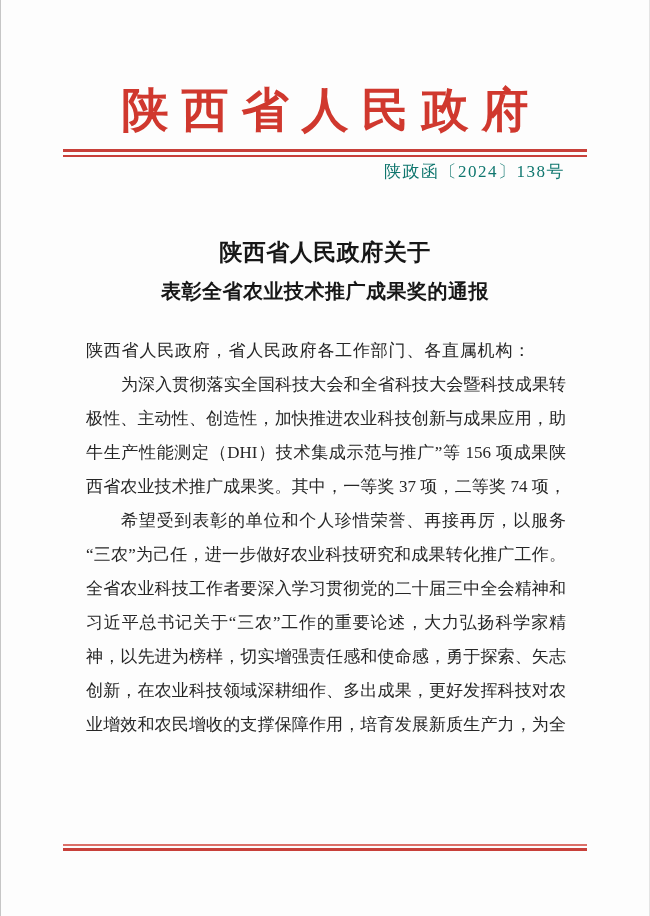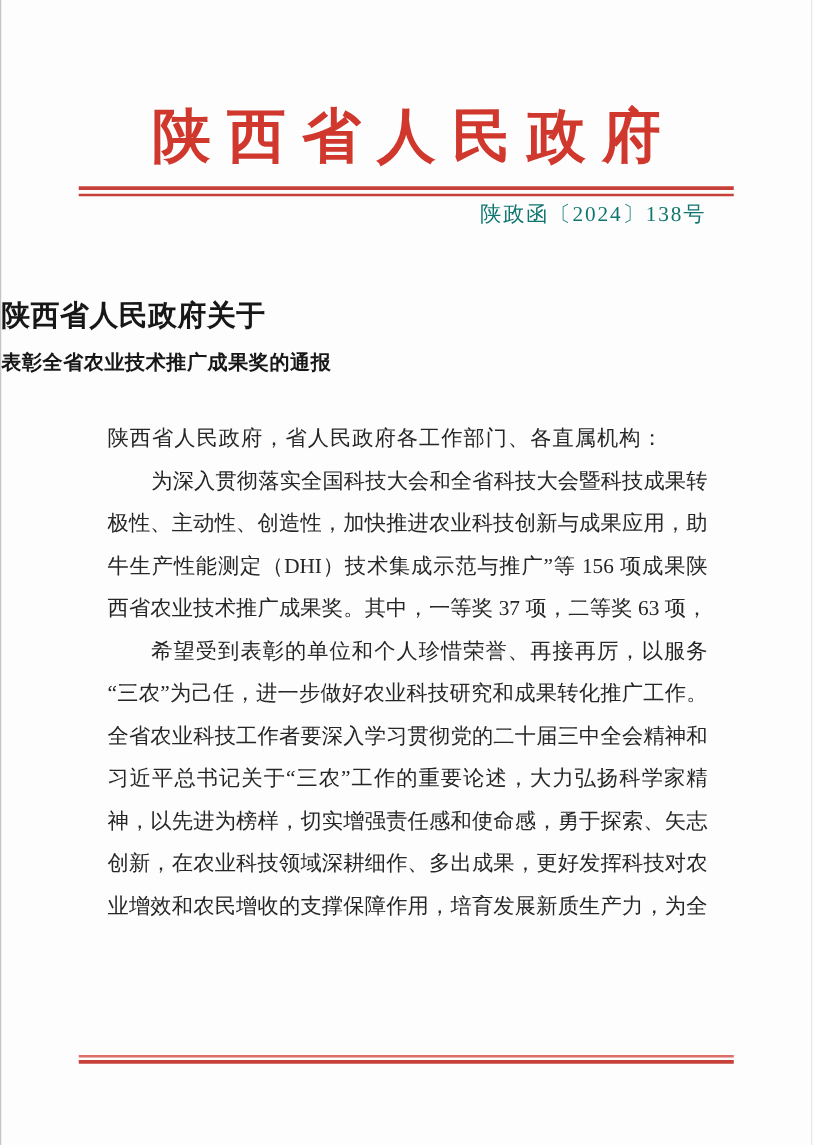--- a/index.html
+++ b/index.html
@@ -57,32 +57,33 @@
     line-height: 22px;
     color: #0f766e;
     letter-spacing: 1.5px;
     white-space: nowrap;
   }
   .title-block {
     position: absolute;
     top: 240px;
     left: 0;
     right: 0;
+    text-align: center;
     font-weight: bold;
     color: #171717;
   }
   .title-line1 {
     font-size: 23px;
     line-height: 26px;
     letter-spacing: 0.5px;
     margin-bottom: 11px;
     white-space: nowrap;
   }
   .title-line2 {
-    font-size: 16px;
+    font-size: 20px;
     line-height: 28px;
     letter-spacing: 0.5px;
     white-space: nowrap;
   }
   .body-block {
     position: absolute;
     top: 334px;
     left: 85px;
     width: 480px;
     font-size: 17px;
@@ -119,21 +120,21 @@
   <div class="title-block">
     <div class="title-line1">陕西省人民政府关于</div>
     <div class="title-line2">表彰全省农业技术推广成果奖的通报</div>
   </div>
 
   <div class="body-block" id="body-lines">
       <div class="line">陕西省人民政府，省人民政府各工作部门、各直属机构：</div>
       <div class="line indent justify">为深入贯彻落实全国科技大会和全省科技大会暨科技成果转</div>
       <div class="line justify">极性、主动性、创造性，加快推进农业科技创新与成果应用，助</div>
       <div class="line justify">牛生产性能测定（DHI）技术集成示范与推广”等 156 项成果陕</div>
-      <div class="line justify">西省农业技术推广成果奖。其中，一等奖 37 项，二等奖 63 项，</div>
+      <div class="line justify">西省农业技术推广成果奖。其中，一等奖 37 项，二等奖 74 项，</div>
       <div class="line indent justify">希望受到表彰的单位和个人珍惜荣誉、再接再厉，以服务</div>
       <div class="line justify">“三农”为己任，进一步做好农业科技研究和成果转化推广工作。</div>
       <div class="line justify">全省农业科技工作者要深入学习贯彻党的二十届三中全会精神和</div>
       <div class="line justify">习近平总书记关于“三农”工作的重要论述，大力弘扬科学家精</div>
       <div class="line justify">神，以先进为榜样，切实增强责任感和使命感，勇于探索、矢志</div>
       <div class="line justify">创新，在农业科技领域深耕细作、多出成果，更好发挥科技对农</div>
       <div class="line justify">业增效和农民增收的支撑保障作用，培育发展新质生产力，为全</div>
     </div>
 
   <div class="rule rule-bottom"></div>

